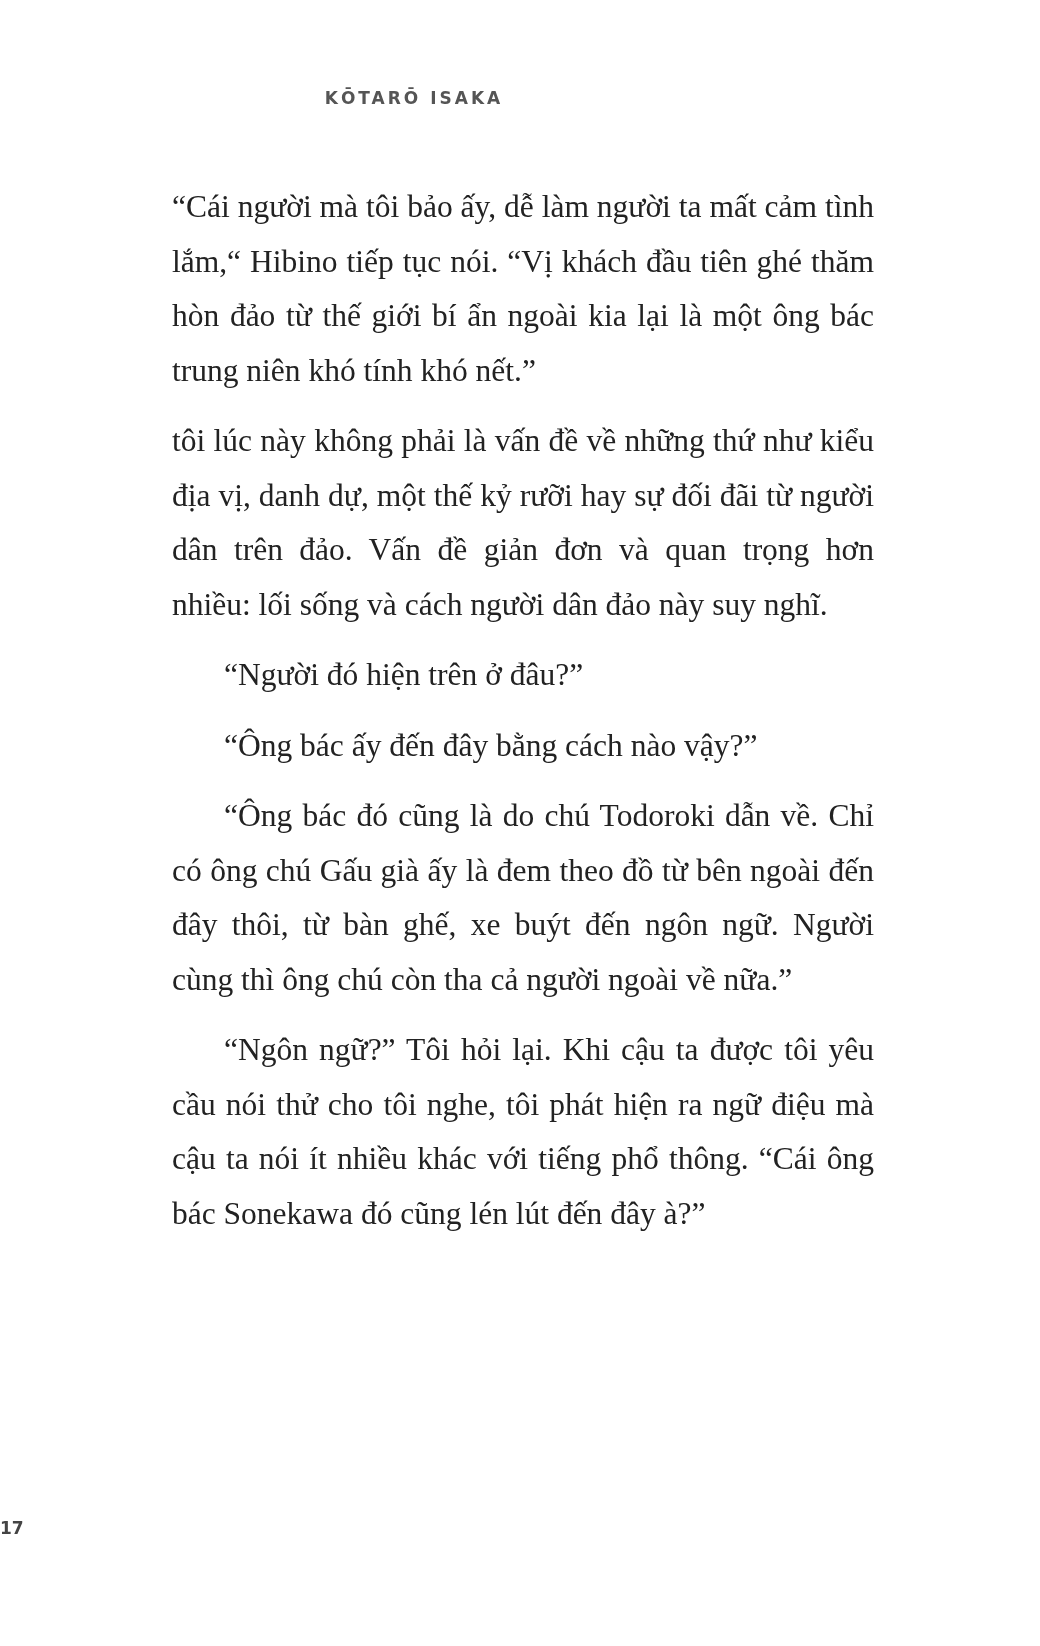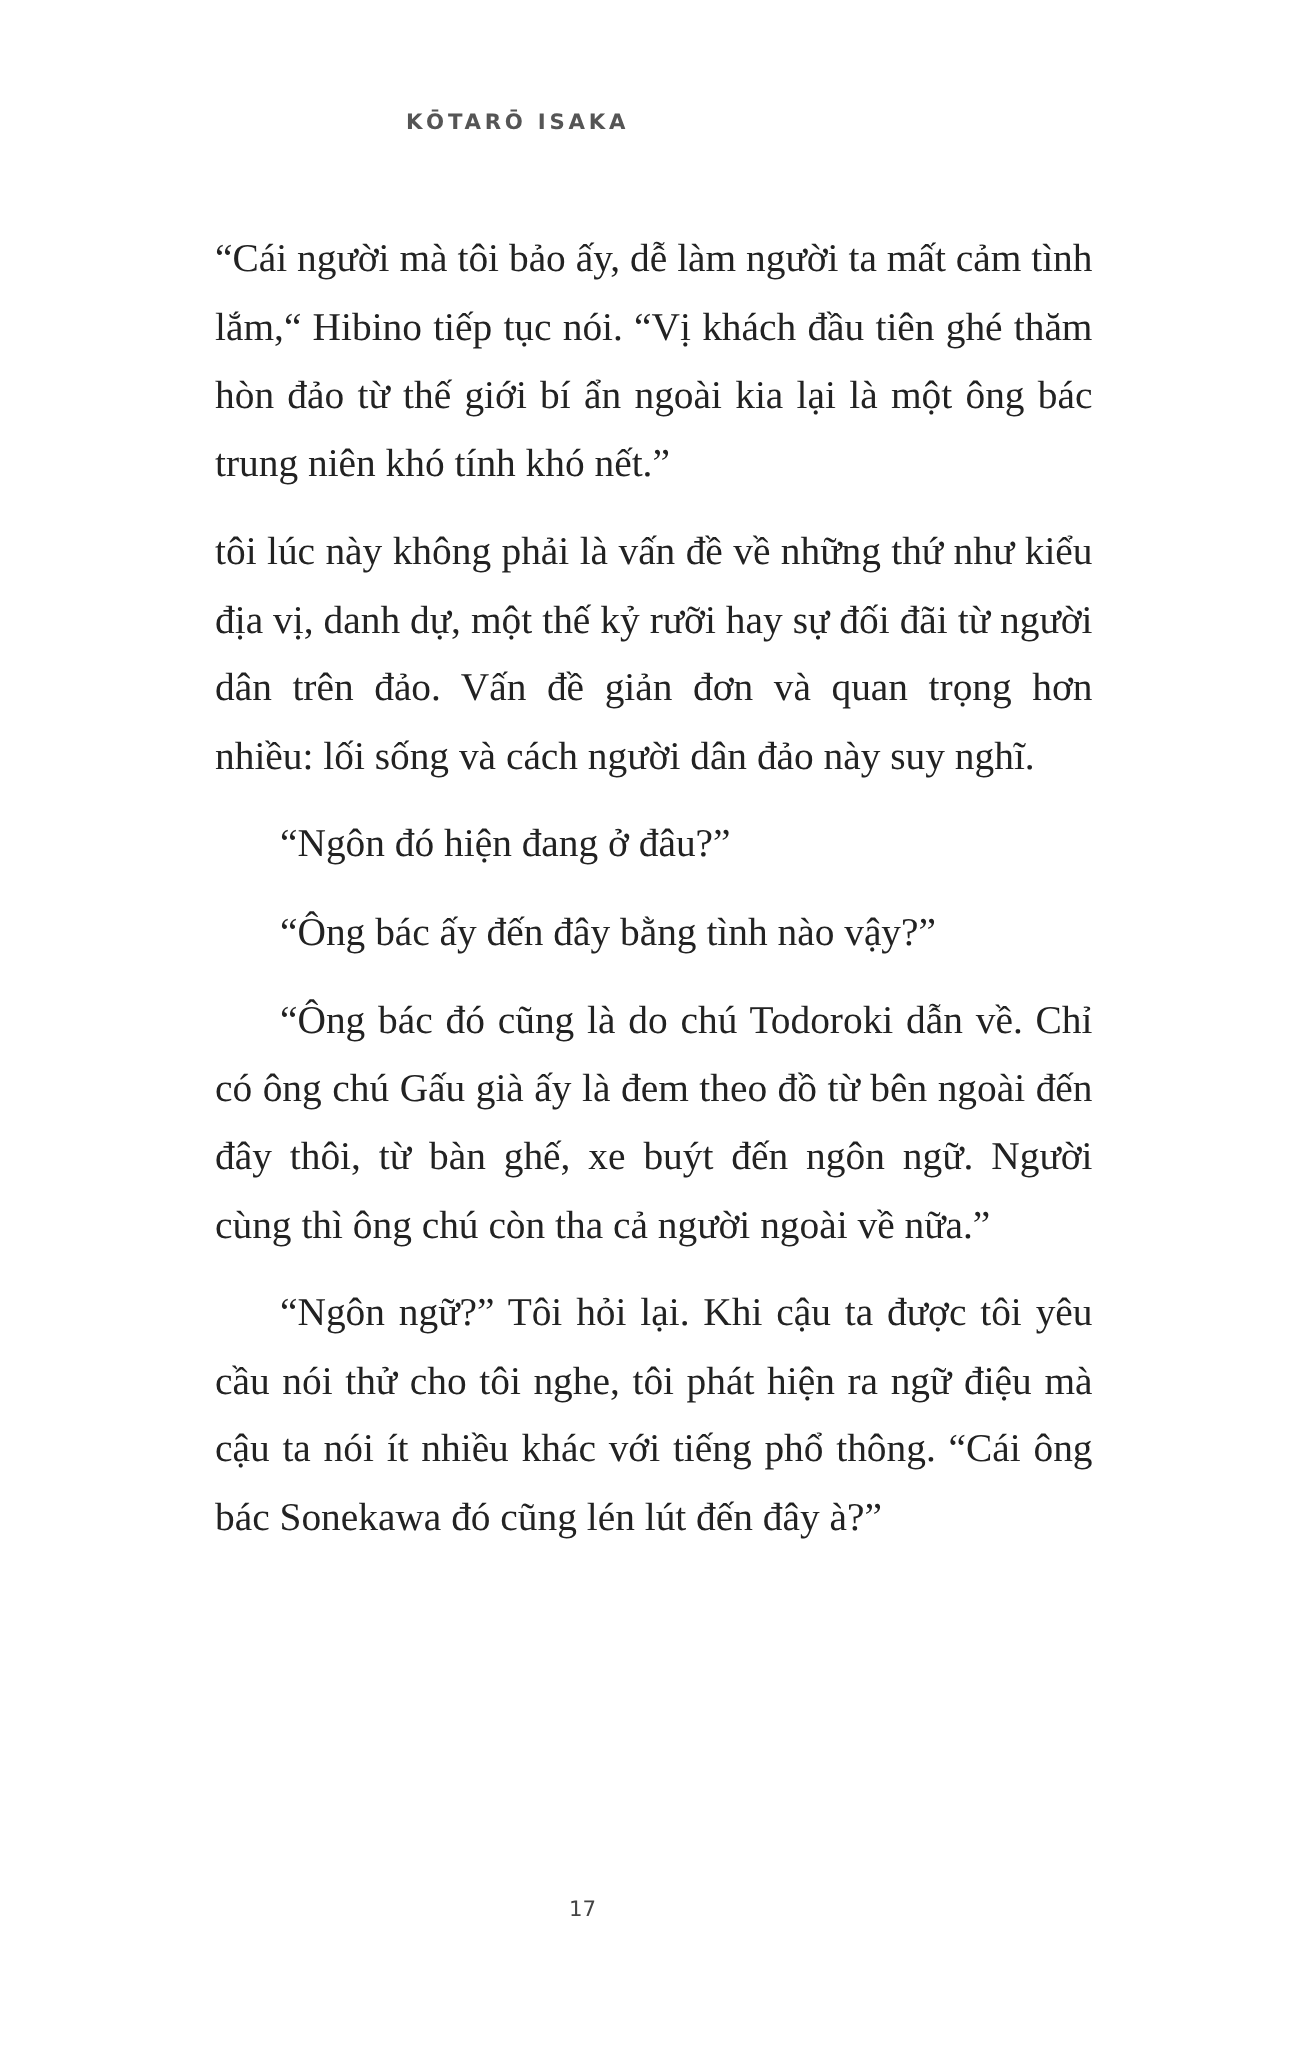--- a/index.html
+++ b/index.html
@@ -12,33 +12,33 @@
     }
     .body-text {
       position: absolute; left: 172px; top: 180px; width: 702px;
       font-family: "Liberation Serif", serif; font-size: 31.5px; line-height: 54.5px;
       color: #222222; text-align: justify;
     }
     .para { margin: 0 0 16px 0; text-indent: 0; }
     .para.indent { text-indent: 52px; }
     .para:first-child { text-indent: 0; }
     .page-number {
-      position: absolute; top: 1518px; left: 0; width: 932px; text-align: center;
-      font-family: "DejaVu Sans", sans-serif; font-weight: normal; font-size: 17px; color: #444444;
+      position: absolute; top: 1518px; left: 0; width: 932px; text-align: left;
+      font-family: "DejaVu Sans", sans-serif; font-weight: bold; font-size: 17px; color: #444444;
     }
   </style>
 </head>
 <body>
 
 <div class="page">
   <div class="running-head">KŌTARŌ ISAKA</div>
 
   <div class="body-text">
     <p class="para indent">“Cái người mà tôi bảo ấy, dễ làm người ta mất cảm tình lắm,“ Hibino tiếp tục nói. “Vị khách đầu tiên ghé thăm hòn đảo từ thế giới bí ẩn ngoài kia lại là một ông bác trung niên khó tính khó nết.”</p>
     <p class="para">tôi lúc này không phải là vấn đề về những thứ như kiểu địa vị, danh dự, một thế kỷ rưỡi hay sự đối đãi từ người dân trên đảo. Vấn đề giản đơn và quan trọng hơn nhiều: lối sống và cách người dân đảo này suy nghĩ.</p>
-    <p class="para indent">“Ngôn đó hiện đang ở đâu?”</p>
-    <p class="para indent">“Ông bác ấy đến đây bằng tình nào vậy?”</p>
+    <p class="para indent">“Người đó hiện trên ở đâu?”</p>
+    <p class="para indent">“Ông bác ấy đến đây bằng cách nào vậy?”</p>
     <p class="para indent">“Ông bác đó cũng là do chú Todoroki dẫn về. Chỉ có ông chú Gấu già ấy là đem theo đồ từ bên ngoài đến đây thôi, từ bàn ghế, xe buýt đến ngôn ngữ. Người cùng thì ông chú còn tha cả người ngoài về nữa.”</p>
     <p class="para indent">“Ngôn ngữ?” Tôi hỏi lại. Khi cậu ta được tôi yêu cầu nói thử cho tôi nghe, tôi phát hiện ra ngữ điệu mà cậu ta nói ít nhiều khác với tiếng phổ thông. “Cái ông bác Sonekawa đó cũng lén lút đến đây à?”</p>
   </div>
 
   <div class="page-number">17</div>
 </div>
 
 </body></html>

